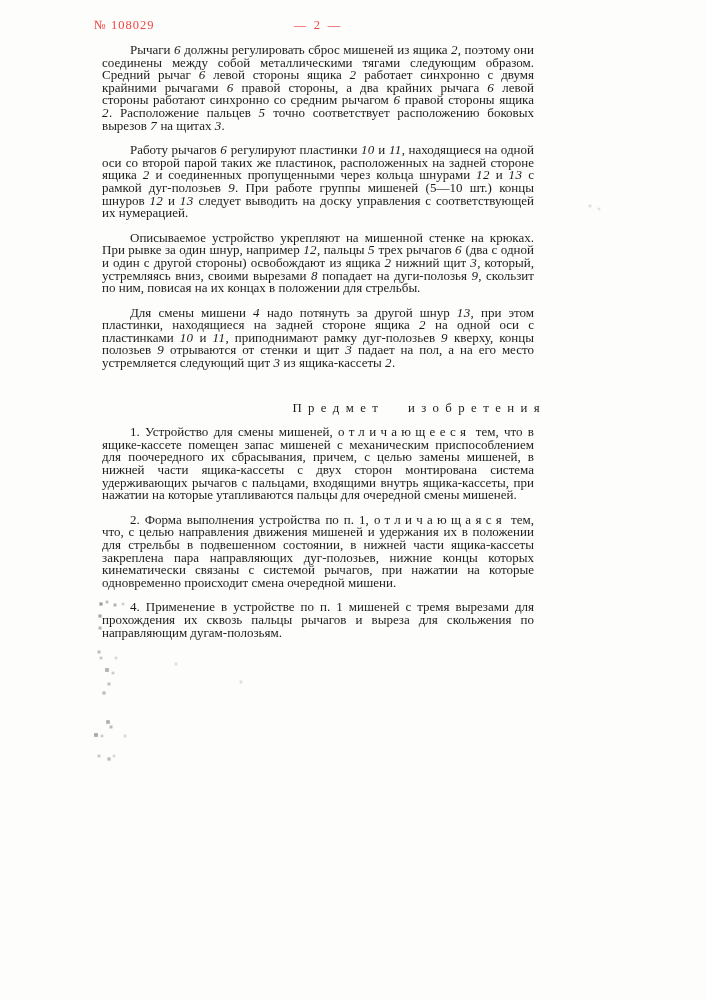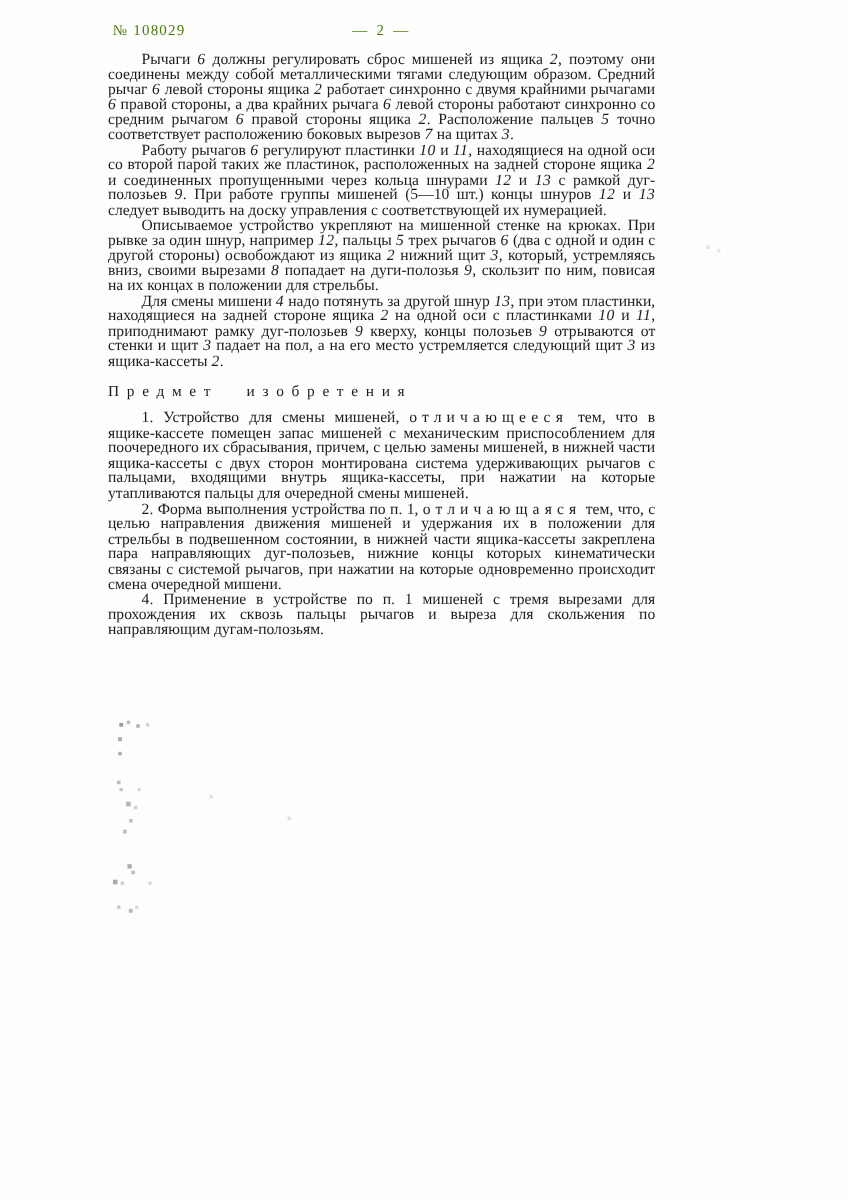--- a/index.html
+++ b/index.html
@@ -18,53 +18,53 @@
   }
   .content{
     position:absolute;
     left:90px;top:18px;
     width:456px;
   }
   .page-header{
     position:relative;
     height:14px;
     font-size:12.5px;
-    color:#4d7c0f;
+    color:#ef4444;
   }
   .doc-number{
     position:absolute;left:4px;top:0;
     letter-spacing:0.08em;
   }
   .page-number{
     position:absolute;left:0;right:0;top:0;
     text-align:center;
     letter-spacing:0.18em;
   }
   .text-block{
     margin-top:11px;
     font-size:13px;
     line-height:12.6px;
     text-align:justify;
   }
   .para{
-    margin:0;
+    margin:12px;
     text-indent:28px;
   }
   .para i{
     font-style:italic;
     letter-spacing:0.03em;
   }
   .spaced{
     letter-spacing:0.33em;
   }
   .section-heading{
-    margin:13px 0 9px 0;
+    margin:32px 0 9px 0;
     font-size:12.8px;
     font-weight:normal;
-    text-align:left;
+    text-align:right;
     letter-spacing:0.5em;
     word-spacing:1.1em;
     text-indent:0;
   }
   
   .speckles{
     position:absolute;left:0;top:0;
     width:2px;height:2px;
     background:transparent;
     box-shadow:

